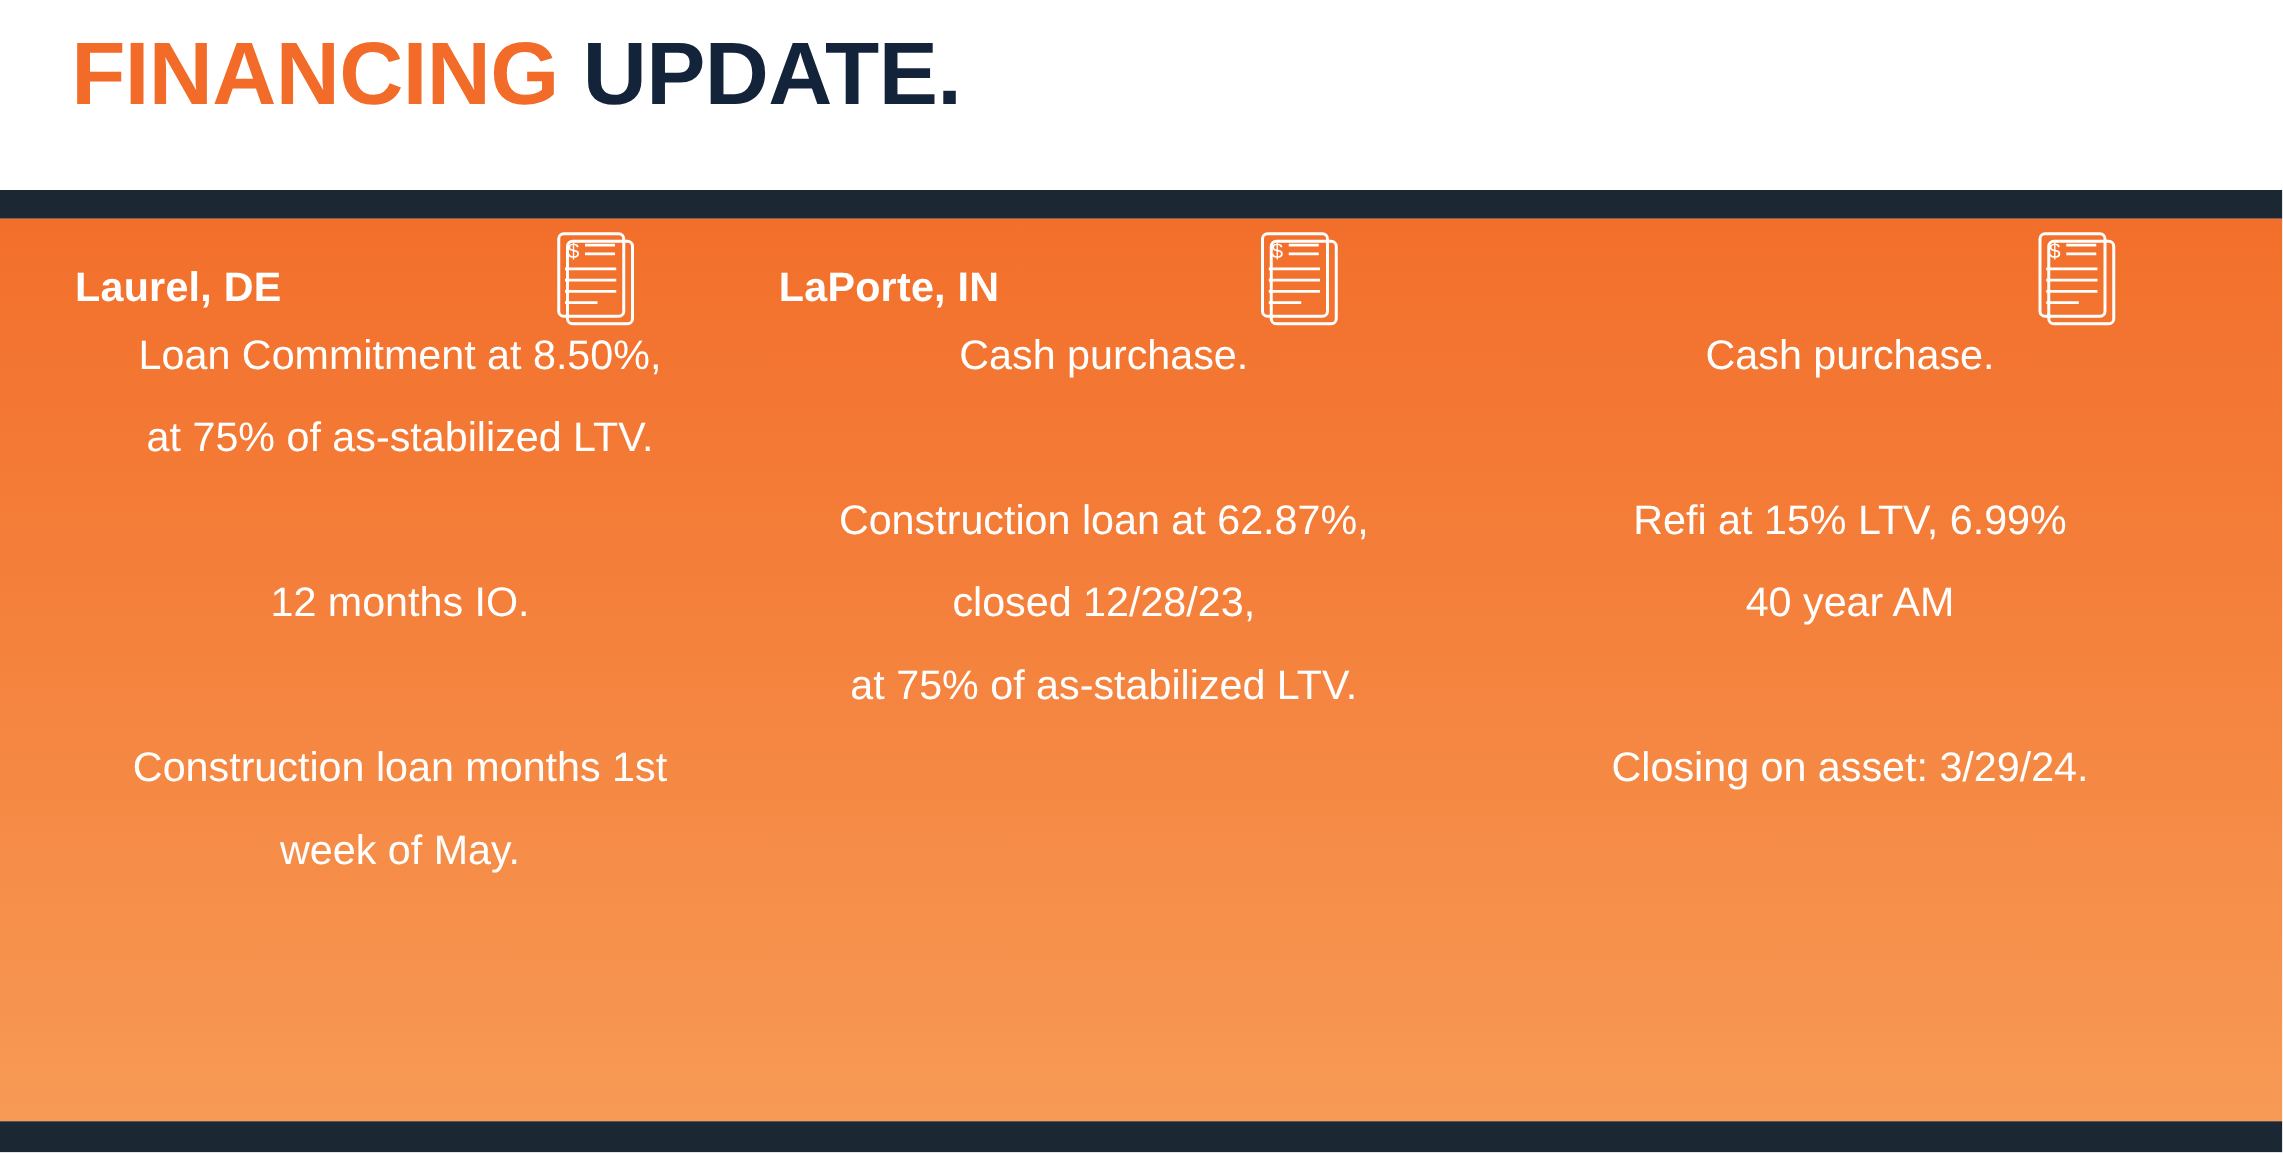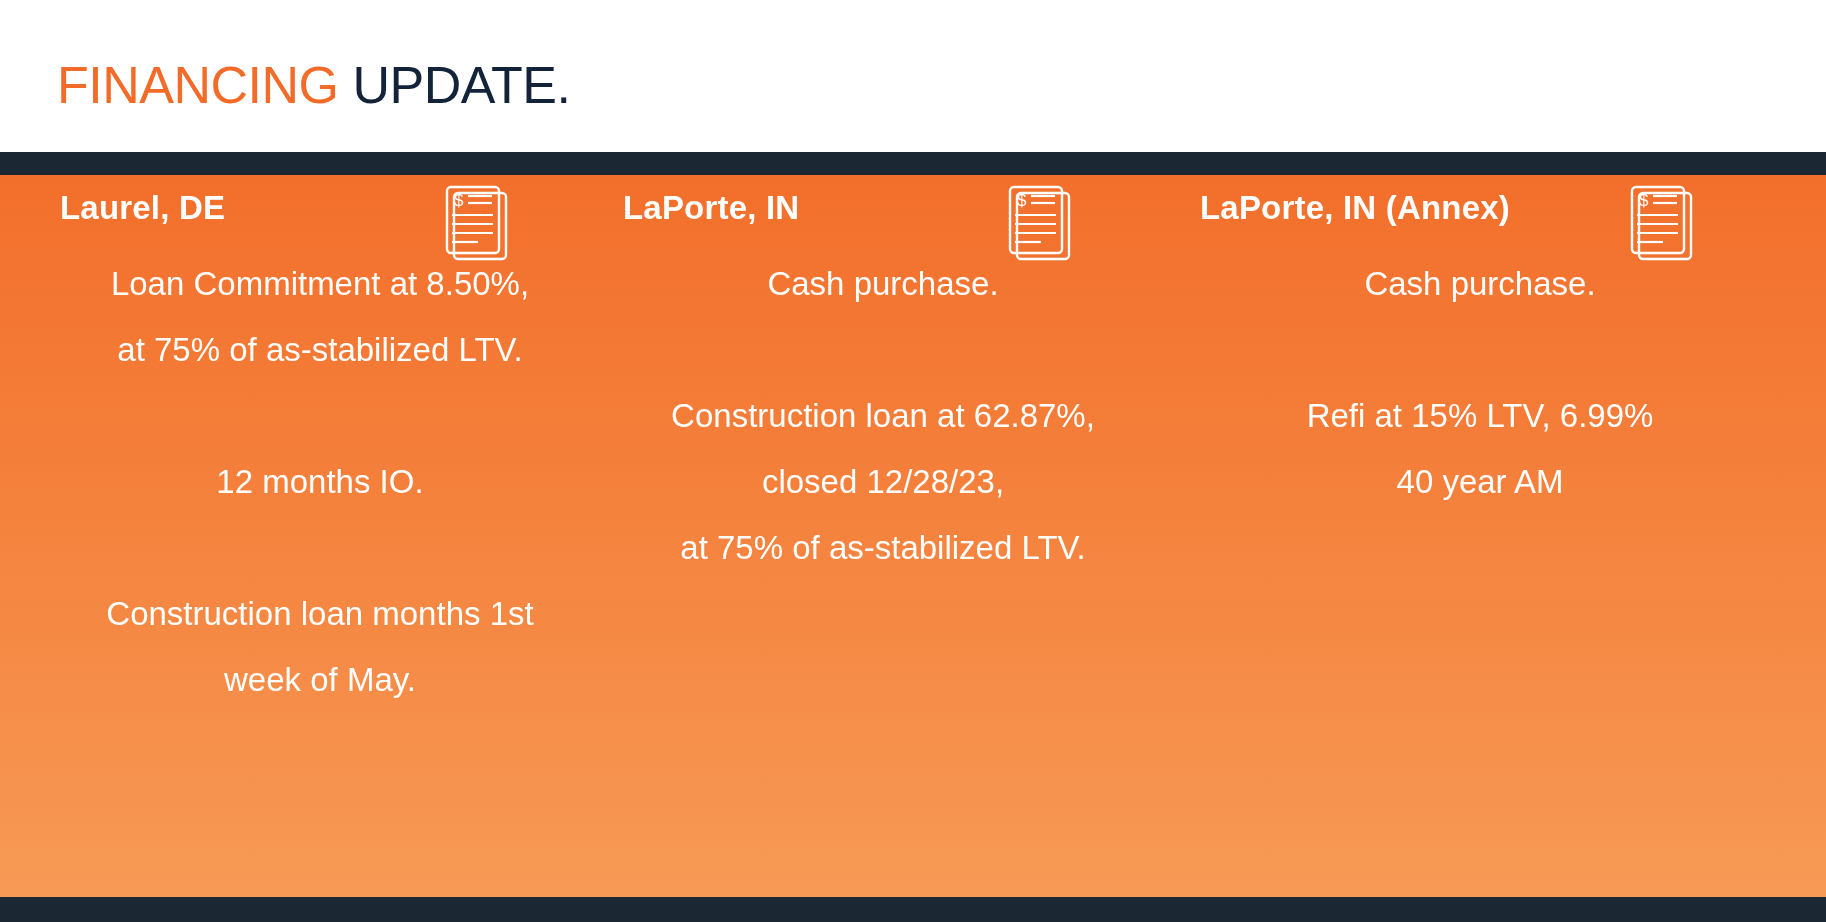--- a/index.html
+++ b/index.html
@@ -23,26 +23,25 @@
     position: absolute;
     left: 0; top: 0;
     width: 1826px;
     height: 152px;
     background: #ffffff;
   }
   .title {
     position: absolute;
     left: 57px;
     top: 16px;
-    font-size: 52px;
+    font-size: 71px;
     letter-spacing: -0.5px;
-    font-weight: 400;
+    font-weight: 700;
     white-space: nowrap;
     line-height: 1.25;
-    margin-top: 37px;
   }
   .title .t-orange { color: #F26B28; }
   .title .t-navy   { color: #12233A; }
 
   
   .top-bar {
     position: absolute;
     left: 0;
     top: 152px;
     width: 1826px;
@@ -70,21 +69,21 @@
     position: absolute;
     top: 0;
     height: 722px;
   }
   .col-1 { left: 60px;   width: 520px; }
   .col-2 { left: 623px;  width: 520px; }
   .col-3 { left: 1200px; width: 560px; }
 
   .col-head {
     position: absolute;
-    top: 14px;
+    top: 36px;
     left: 0;
     font-size: 33px;
     font-weight: bold;
     color: #ffffff;
     letter-spacing: 0.2px;
     white-space: nowrap;
   }
 
   .doc-icon {
     position: absolute;
@@ -182,40 +181,40 @@
           <div class="line">Cash purchase.</div>
           <div class="line blank"></div>
           <div class="line">Construction loan at 62.87%,</div>
           <div class="line">closed 12/28/23,</div>
           <div class="line">at 75% of as-stabilized LTV.</div>
           <div class="line blank"></div>
         </div>
       </div>
 
       <div class="col col-3">
-        <div class="col-head">LaPorte, IN (Annex)</div>
         <div class="doc-icon icon-3">
           <svg viewBox="0 0 70 84" width="70" height="84" xmlns="http://www.w3.org/2000/svg">
             <rect x="12" y="8" width="52" height="66" rx="4" ry="4" fill="none" stroke="#ffffff" stroke-width="2.4"></rect>
             <rect x="5" y="2" width="52" height="66" rx="4" ry="4" fill="none" stroke="#ffffff" stroke-width="2.4"></rect>
             <text x="12" y="21" fill="#ffffff" font-size="17" font-family="Liberation Sans, sans-serif">$</text>
             <line x1="26" y1="11" x2="50" y2="11" stroke="#ffffff" stroke-width="2.2"></line>
             <line x1="26" y1="18" x2="50" y2="18" stroke="#ffffff" stroke-width="2.2"></line>
             <line x1="10" y1="30" x2="51" y2="30" stroke="#ffffff" stroke-width="2.2"></line>
             <line x1="10" y1="39" x2="51" y2="39" stroke="#ffffff" stroke-width="2.2"></line>
             <line x1="10" y1="48" x2="51" y2="48" stroke="#ffffff" stroke-width="2.2"></line>
             <line x1="10" y1="57" x2="36" y2="57" stroke="#ffffff" stroke-width="2.2"></line>
           </svg>
         </div>
         <div class="lines">
           <div class="line">Cash purchase.</div>
           <div class="line blank"></div>
           <div class="line">Refi at 15% LTV, 6.99%</div>
           <div class="line">40 year AM</div>
           <div class="line blank"></div>
+          <div class="line">Closing on asset: 3/29/24.</div>
         </div>
       </div>
 
     </div>
   </div>
 
   <div class="bottom-bar"></div>
 
 </div>
 

